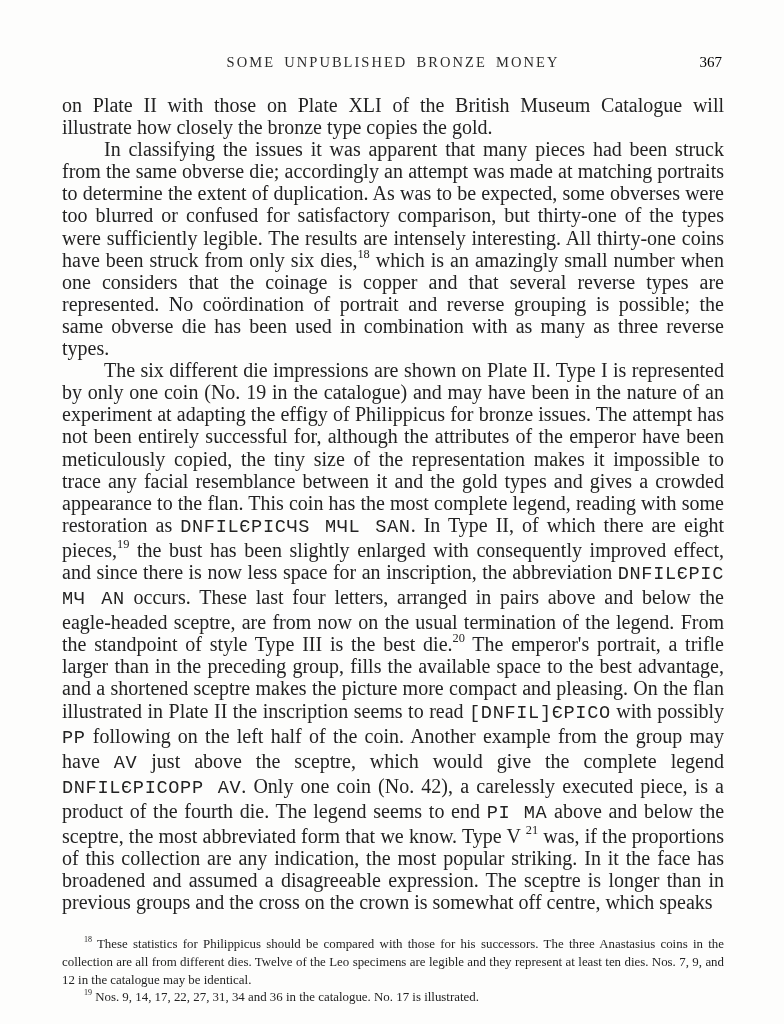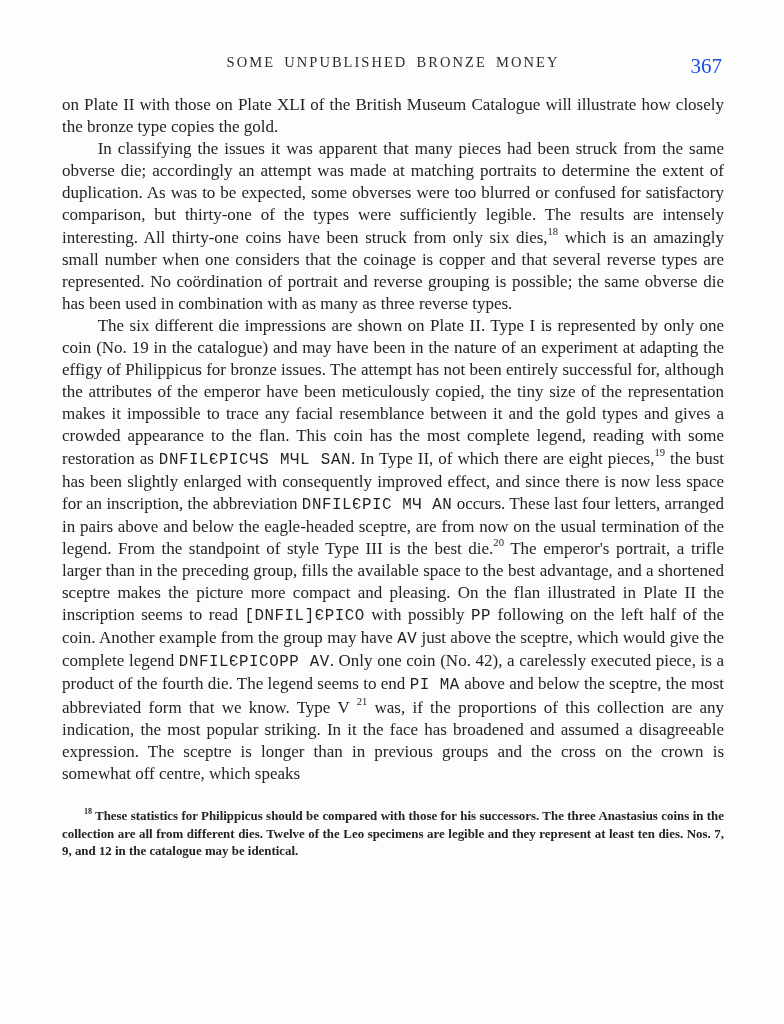--- a/index.html
+++ b/index.html
@@ -24,25 +24,25 @@
     text-align: center;
     font-size: 14.5px;
     letter-spacing: 0.14em;
     word-spacing: 0.25em;
     color: #2b2b2b;
   }
   .page-number {
     position: absolute;
     right: 2px;
     top: 0;
-    font-size: 21px;
-    color: #1d4ed8;
+    font-size: 15px;
+    color: #000000;
   }
   .body-text {
-    font-size: 17px;
+    font-size: 20px;
     line-height: 22.1px;
     text-align: justify;
   }
   .para { margin: 0; }
   .para.indent { text-indent: 2.1em; }
   .seg-text { }
   .seg-legend {
     font-family: Liberation Mono, monospace;
     font-size: 0.93em;
     letter-spacing: 0.035em;
@@ -52,21 +52,20 @@
     line-height: 0;
     position: relative;
     top: -0.1em;
     vertical-align: super;
   }
   .footnotes {
     margin-top: 23px;
     font-size: 12.9px;
     line-height: 17.6px;
     text-align: justify;
-    font-weight: bold;
   }
   .footnote { margin: 0; text-indent: 1.7em; }
 </style>
 </head>
 <body>
 
 <div class="page">
 
   <header class="page-header">
     <div class="running-title">SOME UNPUBLISHED BRONZE MONEY</div>
@@ -74,15 +73,16 @@
   </header>
 
   <main class="body-text">
     <p class="para"><span class="seg-text">on Plate II with those on Plate XLI of the British Museum Catalogue will illustrate how closely the bronze type copies the gold.</span></p>
     <p class="para indent"><span class="seg-text">In classifying the issues it was apparent that many pieces had been struck from the same obverse die; accordingly an attempt was made at matching portraits to determine the extent of duplication.  As was to be expected, some obverses were too blurred or confused for satisfactory comparison, but thirty-one of the types were sufficiently legible.  The results are intensely interesting.  All thirty-one coins have been struck from only six dies,</span><sup class="seg-sup">18</sup><span class="seg-text"> which is an amazingly small number when one considers that the coinage is copper and that several reverse types are represented. No coördination of portrait and reverse grouping is possible; the same obverse die has been used in combination with as many as three reverse types.</span></p>
     <p class="para indent"><span class="seg-text">The six different die impressions are shown on Plate II.  Type I is represented by only one coin (No. 19 in the catalogue) and may have been in the nature of an experiment at adapting the effigy of Philippicus for bronze issues.  The attempt has not been entirely successful for, although the attributes of the emperor have been meticulously copied, the tiny size of the representation makes it impossible to trace any facial resemblance between it and the gold types and gives a crowded appearance to the flan.  This coin has the most complete legend, reading with some restoration as </span><span class="seg-legend">DNFILЄPICЧS MЧL SAN</span><span class="seg-text">.  In Type II, of which there are eight pieces,</span><sup class="seg-sup">19</sup><span class="seg-text"> the bust has been slightly enlarged with consequently improved effect, and since there is now less space for an inscription, the abbreviation </span><span class="seg-legend">DNFILЄPIC MЧ AN</span><span class="seg-text"> occurs.  These last four letters, arranged in pairs above and below the eagle-headed sceptre, are from now on the usual termination of the legend.  From the standpoint of style Type III is the best die.</span><sup class="seg-sup">20</sup><span class="seg-text"> The emperor's portrait, a trifle larger than in the preceding group, fills the available space to the best advantage, and a shortened sceptre makes the picture more compact and pleasing.  On the flan illustrated in Plate II the inscription seems to read </span><span class="seg-legend">[DNFIL]ЄPICO</span><span class="seg-text"> with possibly </span><span class="seg-legend">PP</span><span class="seg-text"> following on the left half of the coin.  Another example from the group may have </span><span class="seg-legend">AV</span><span class="seg-text"> just above the sceptre, which would give the complete legend </span><span class="seg-legend">DNFILЄPICOPP AV</span><span class="seg-text">.  Only one coin (No. 42), a carelessly executed piece, is a product of the fourth die.  The legend seems to end </span><span class="seg-legend">PI MA</span><span class="seg-text"> above and below the sceptre, the most abbreviated form that we know.  Type V </span><sup class="seg-sup">21</sup><span class="seg-text"> was, if the proportions of this collection are any indication, the most popular striking.  In it the face has broadened and assumed a disagreeable expression.  The sceptre is longer than in previous groups and the cross on the crown is somewhat off centre, which speaks</span></p>
   </main>
 
   <footer class="footnotes">
     <p class="footnote"><sup class="seg-sup">18</sup><span class="seg-text"> These statistics for Philippicus should be compared with those for his successors.  The three Anastasius coins in the collection are all from different dies.  Twelve of the Leo specimens are legible and they represent at least ten dies.  Nos. 7, 9, and 12 in the catalogue may be identical.</span></p>
+    <p class="footnote"><sup class="seg-sup">19</sup><span class="seg-text"> Nos. 9, 14, 17, 22, 27, 31, 34 and 36 in the catalogue.  No. 17 is illustrated.</span></p>
   </footer>
 
 </div>
 
 </body></html>

